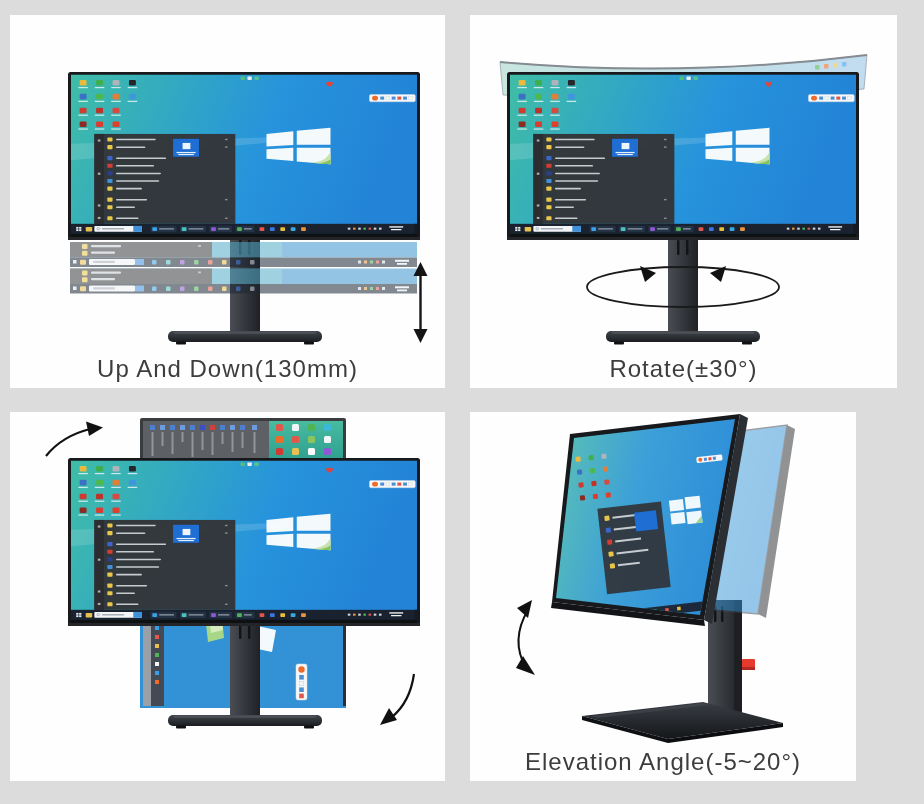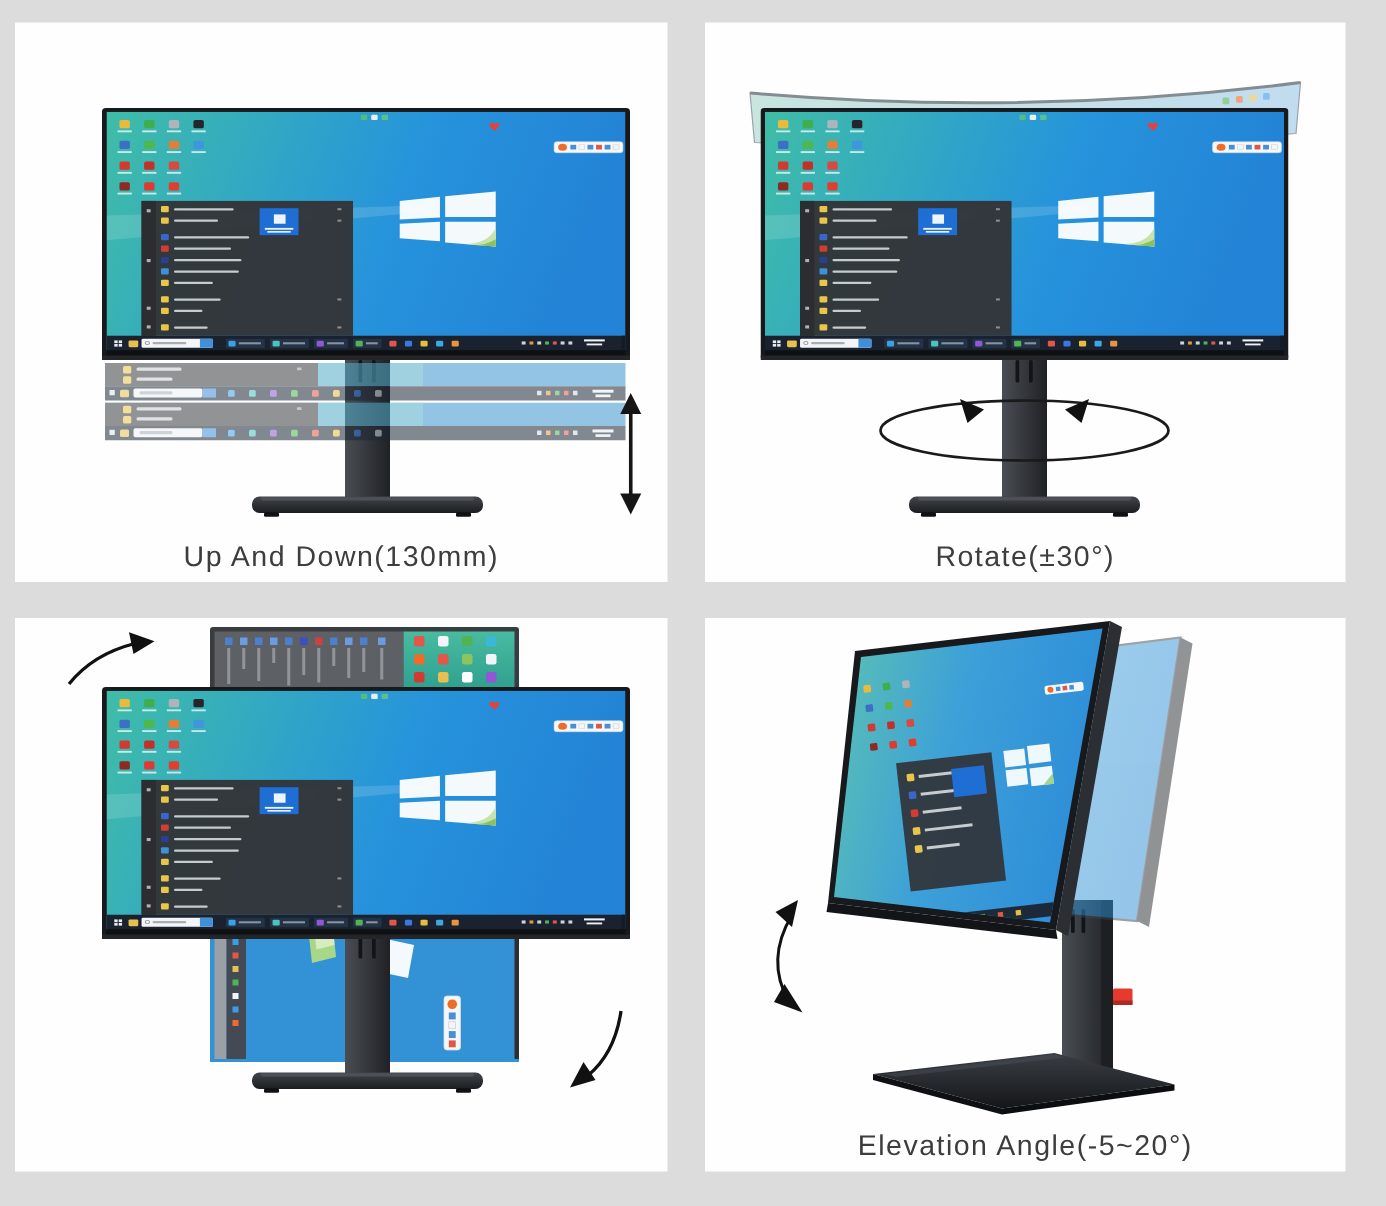--- a/index.html
+++ b/index.html
@@ -1,25 +1,25 @@
 <!DOCTYPE html>
 <html><head>
 <meta charset="utf-8">
 <style>
   html,body{margin:0;padding:0;}
   .stage{position:relative;width:924px;height:804px;background:#dcdcdc;overflow:hidden;
          font-family:"Liberation Sans",sans-serif;}
   .panel{position:absolute;background:#fefefe;}
   .panel svg{position:absolute;top:0;left:0;display:block;}
   .caption{position:absolute;left:0;right:0;bottom:5px;text-align:center;
-           font-size:19px;letter-spacing:1px;color:#3d3d3d;font-weight:400;white-space:nowrap;}
+           font-size:24px;letter-spacing:1px;color:#3d3d3d;font-weight:400;white-space:nowrap;}
   #p-tl{left:10px;top:15px;width:435px;height:373px;}
   #p-tr{left:470px;top:15px;width:427px;height:373px;}
   #p-bl{left:10px;top:412px;width:435px;height:369px;}
-  #p-br{left:470px;top:412px;width:427px;height:369px;text-decoration:underline;}
+  #p-br{left:470px;top:412px;width:386px;height:369px;text-decoration:underline;}
   .defs{position:absolute;width:0;height:0;overflow:hidden;}
 </style>
 </head>
 <body>
 
 <svg class="defs" aria-hidden="true">
   <defs>
     <linearGradient id="wall" x1="0" y1="0" x2="1" y2="0.18">
       <stop offset="0" stop-color="#3fbda6"></stop>
         <stop offset="0.3" stop-color="#33a9c2"></stop>

